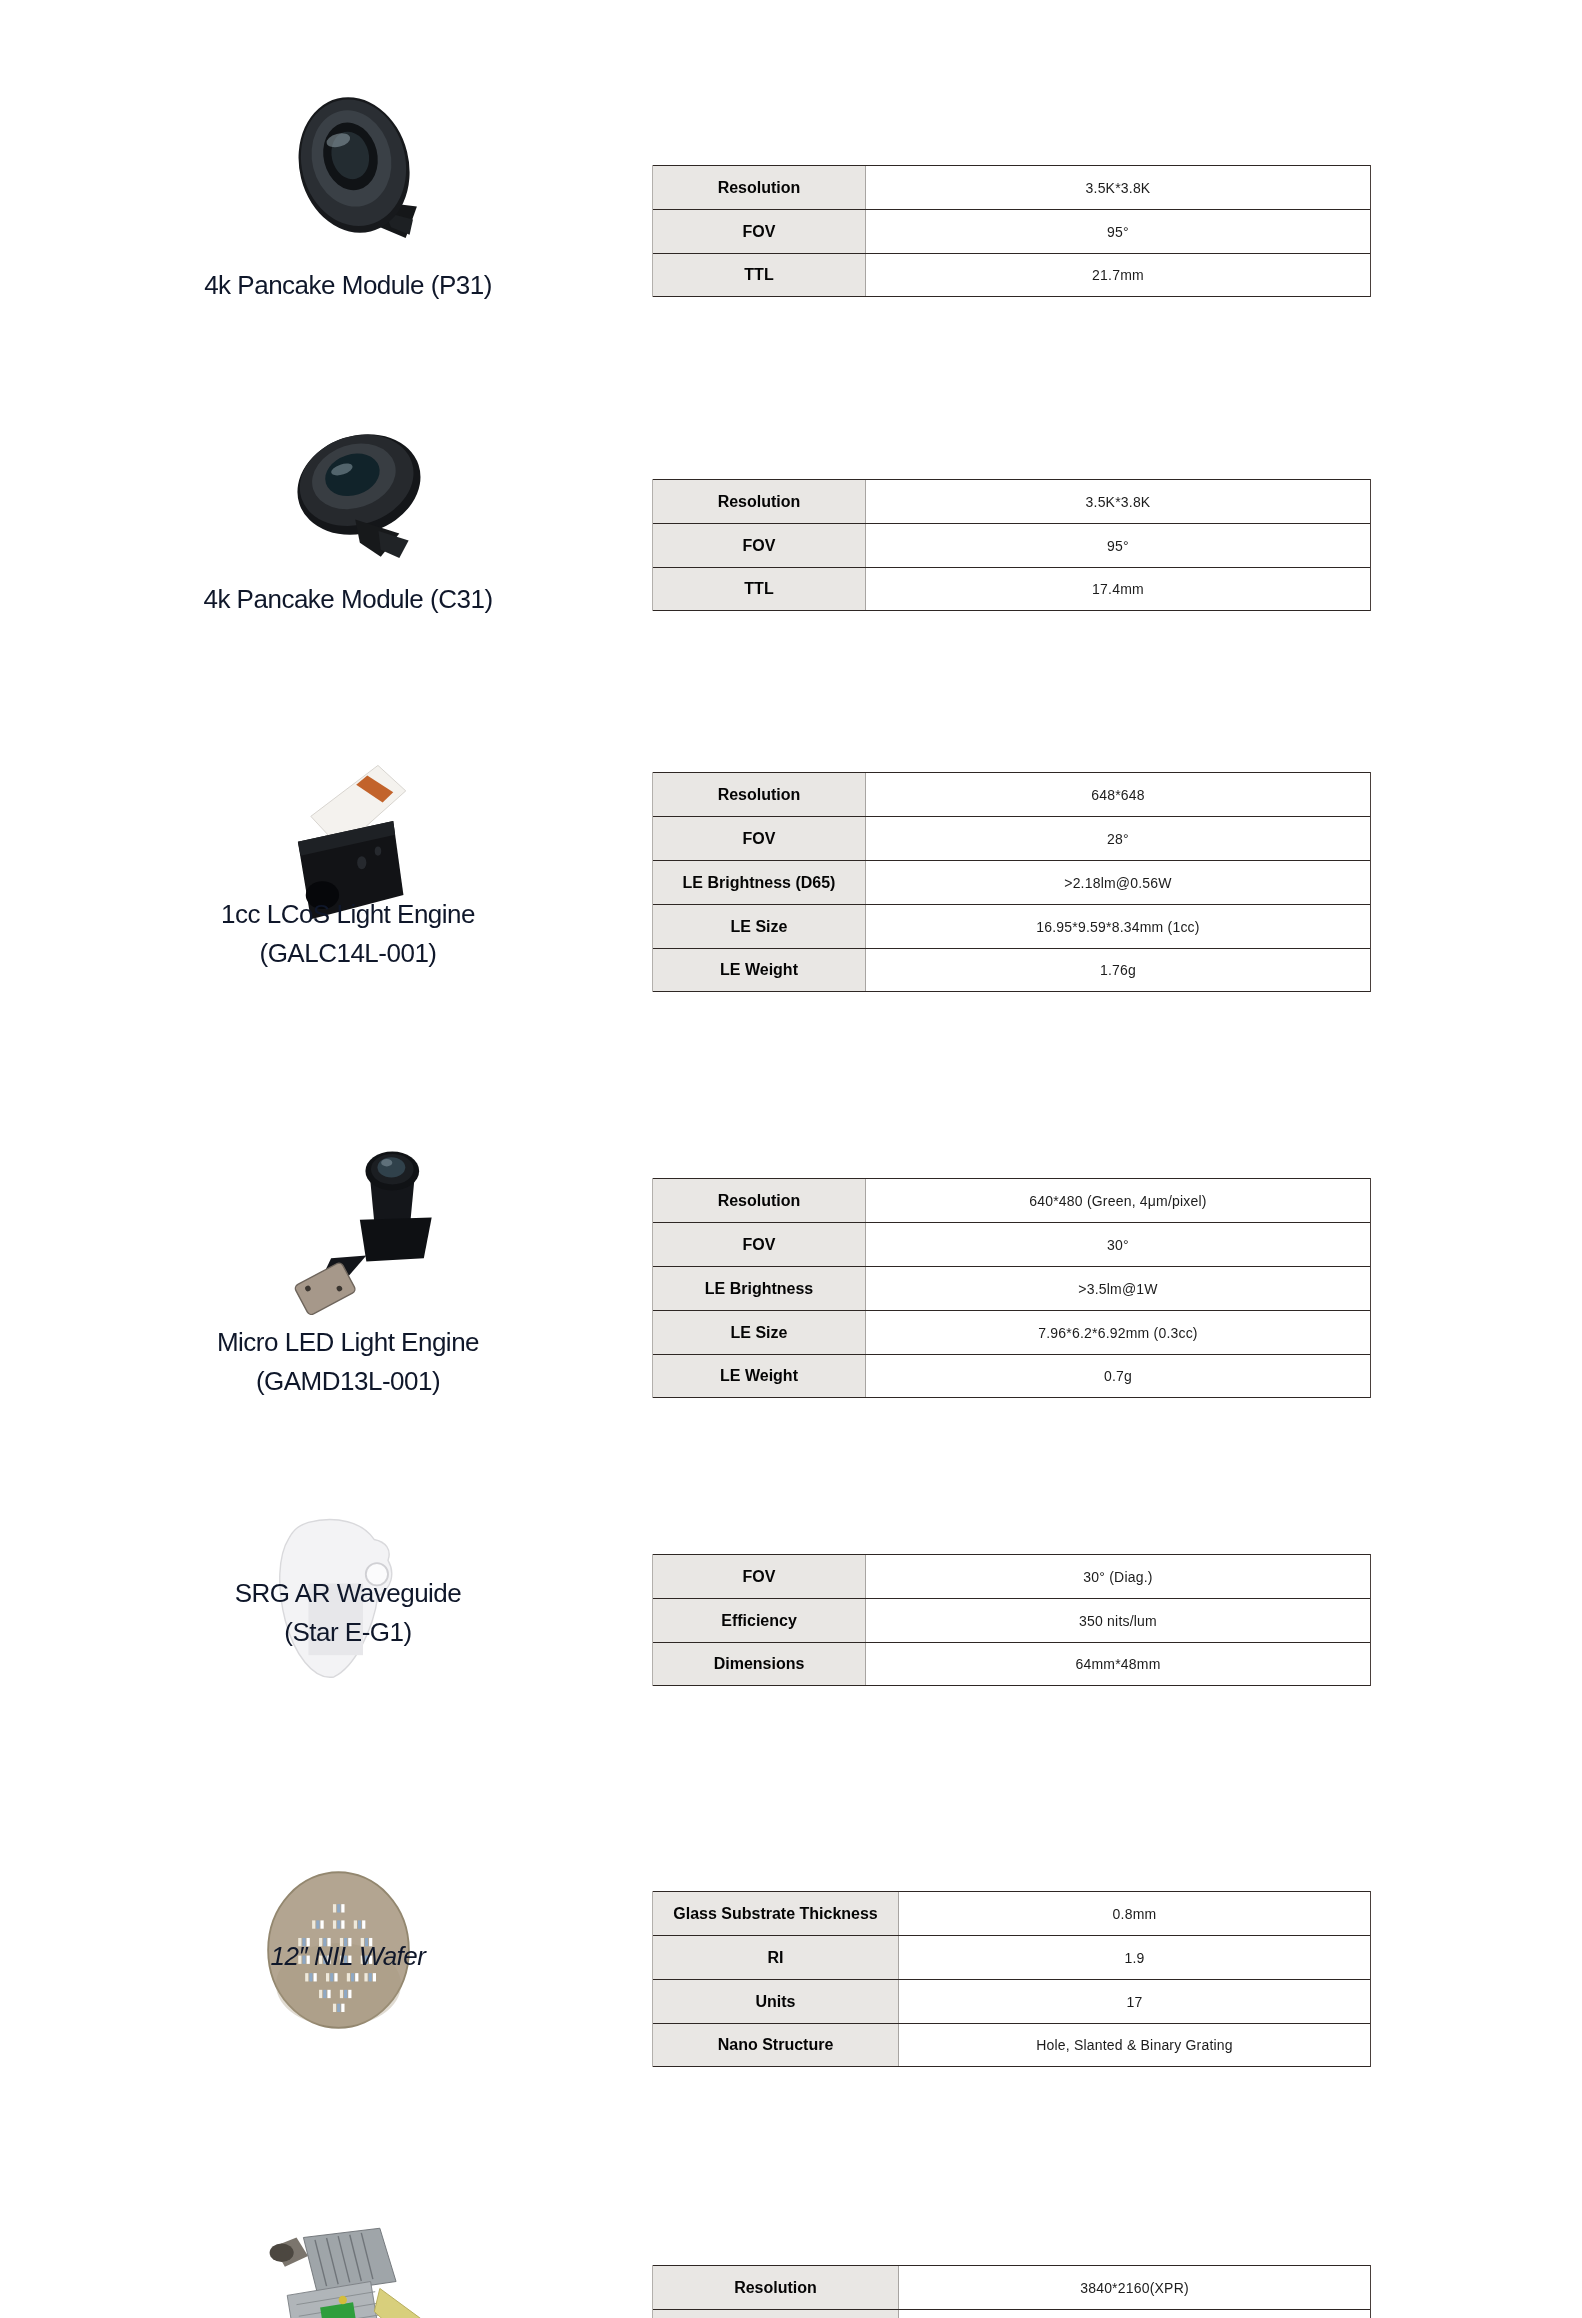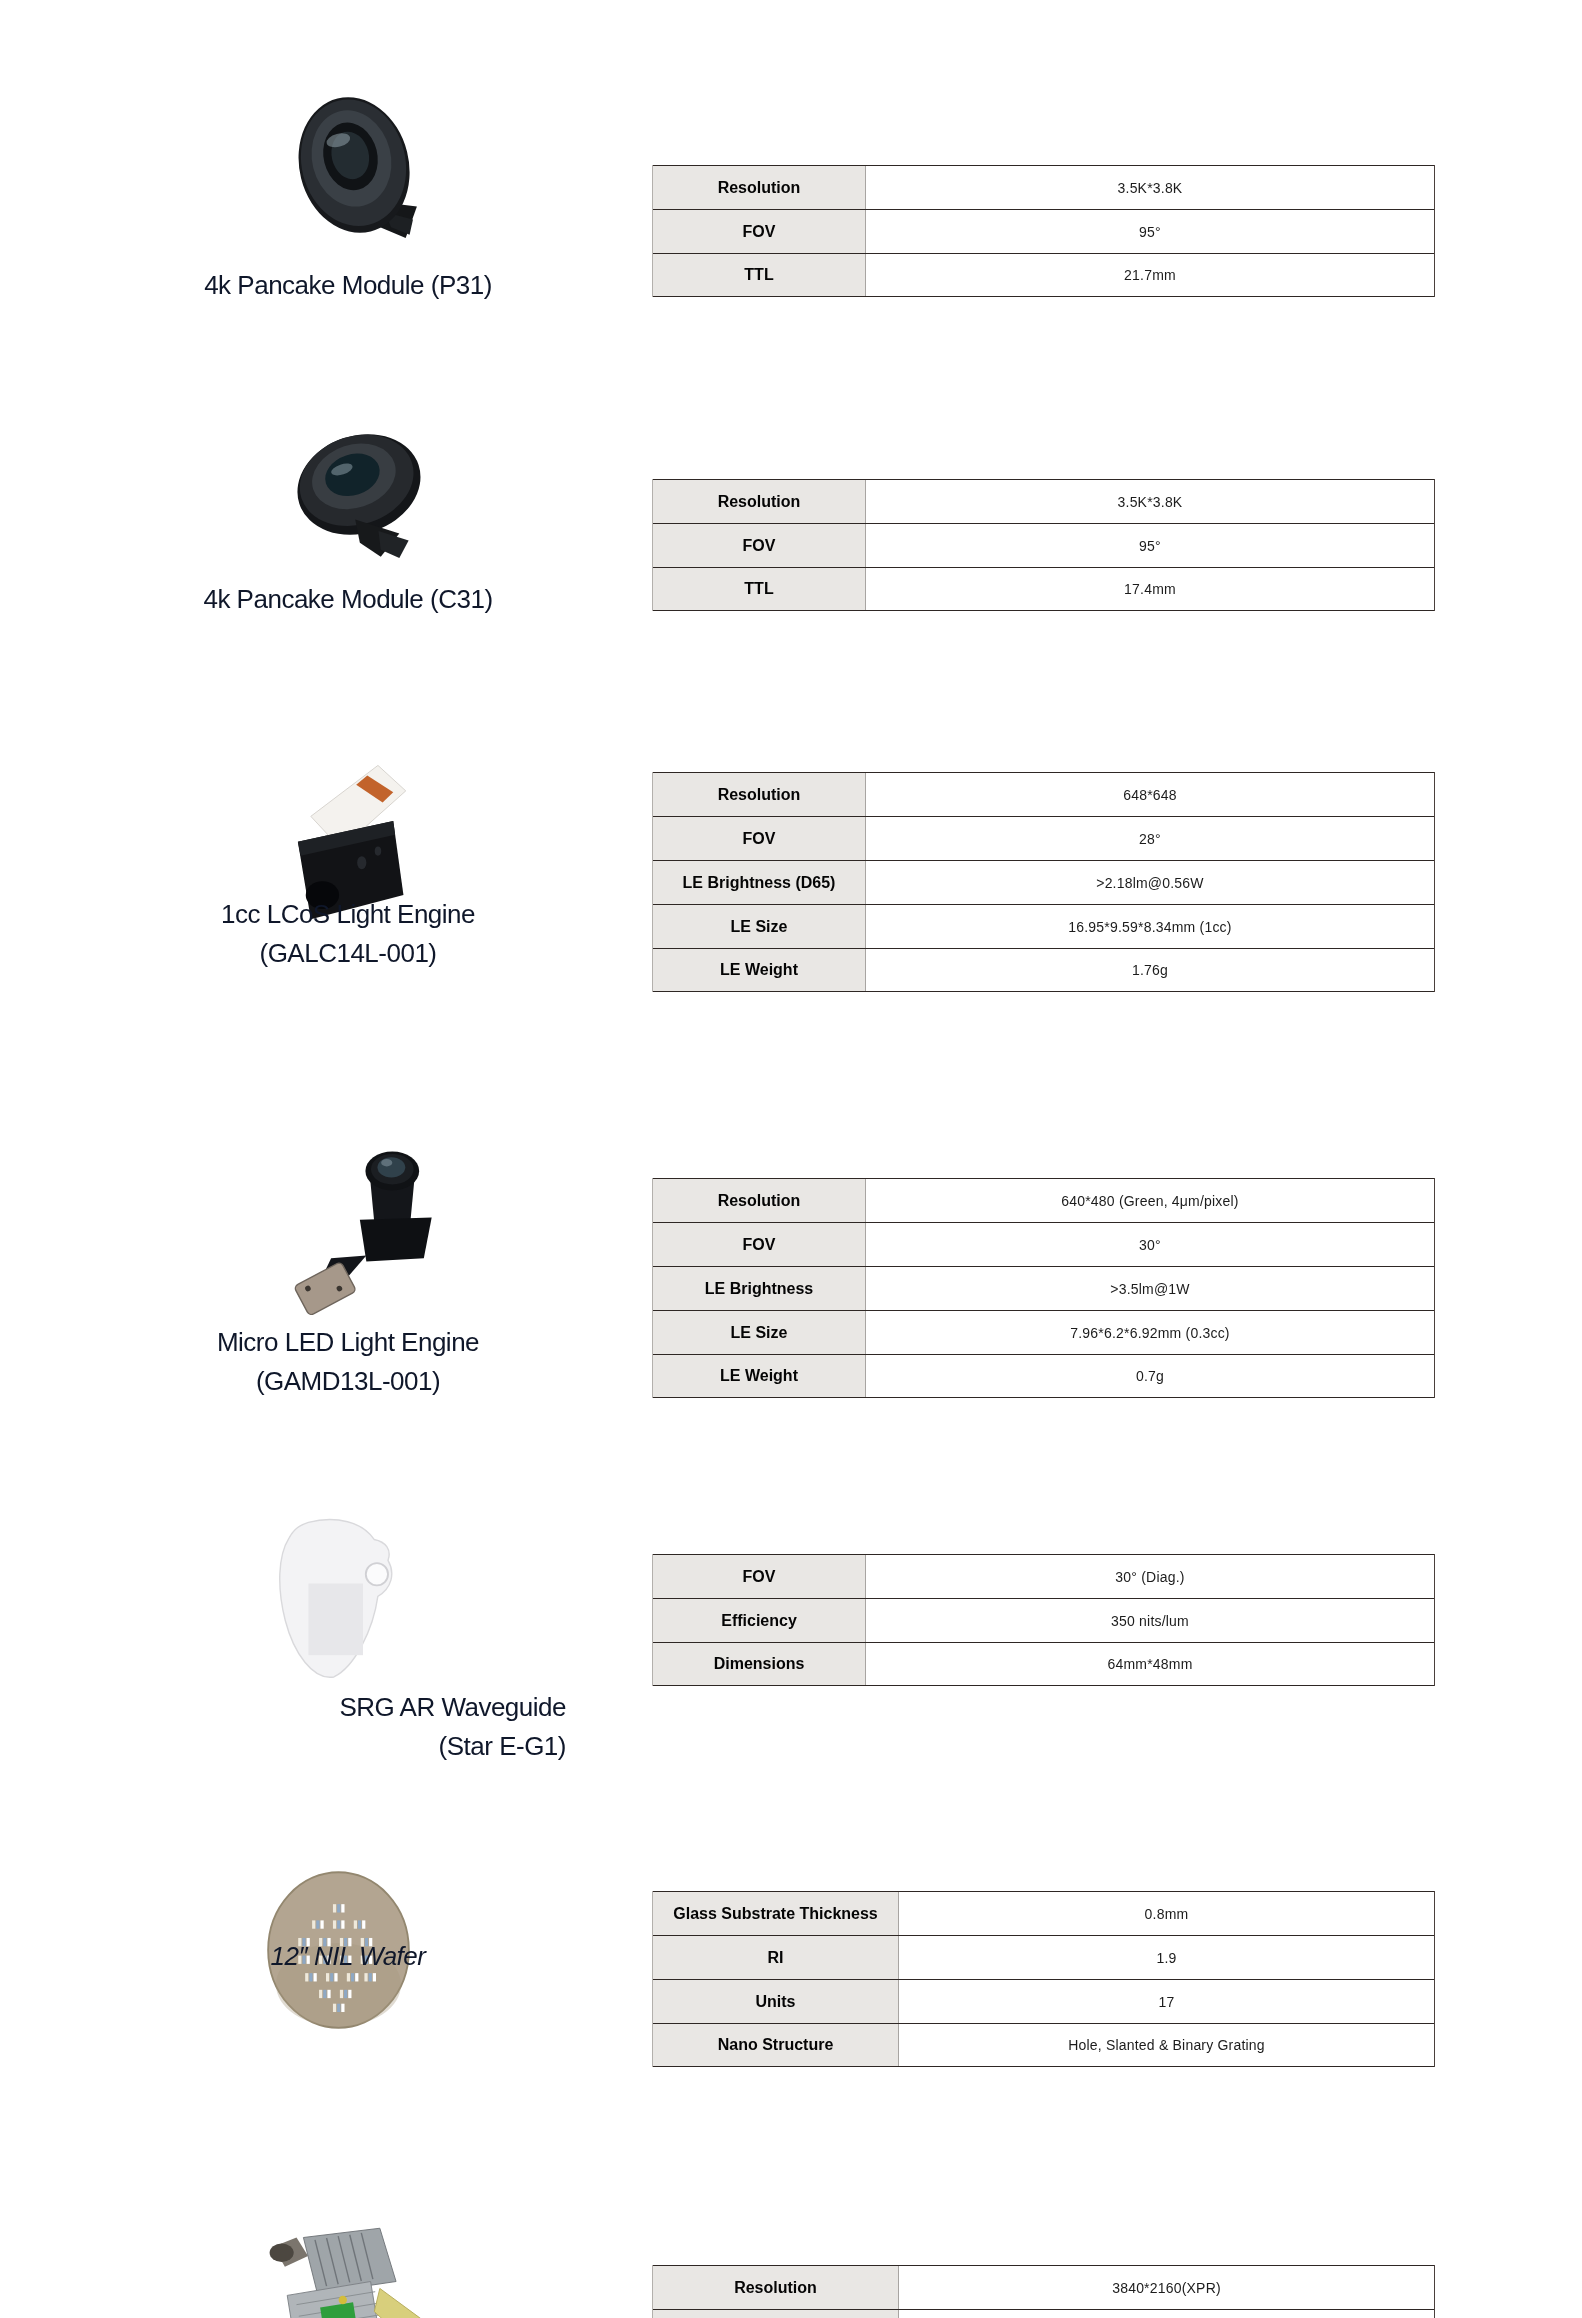--- a/index.html
+++ b/index.html
@@ -2,21 +2,21 @@
 <html style="font-size:7.4px"><head>
 <meta charset="utf-8">
 <style>
   html,body{margin:0;padding:0;background:#ffffff;}
   .sheet{position:relative;width:1583px;height:3405px;background:#ffffff;
          font-family:"Liberation Sans",sans-serif;overflow:hidden;}
   .figure{position:absolute;}
   .figure svg{display:block;width:100%;height:100%;}
   .caption{position:absolute;left:130px;width:436px;text-align:center;
            font-size:26px;line-height:39px;letter-spacing:-0.5px;color:#0f172a;}
-  .tbl{position:absolute;left:652px;width:783px;box-sizing:border-box;
+  .tbl{position:absolute;left:652px;width:719px;box-sizing:border-box;
        border-left:0.9px solid #b3b0ac;border-right:1.4px solid #4a403c;background:#fff;}
   .row{display:flex;height:44px;box-sizing:border-box;border-top:1.9px solid #2e2724;}
   .tbl .row:last-child{border-bottom:1.9px solid #2e2724;}
   .lbl{width:213px;background:#e9e7e4;border-right:0.9px solid #a8a5a2;
        display:flex;align-items:center;justify-content:center;text-align:center;
        font-weight:bold;font-size:16px;color:#050505;box-sizing:border-box;
        padding:0 4.6px;white-space:nowrap;}
   .wide .lbl{width:246px;}
   .val{flex:1;display:flex;align-items:center;justify-content:center;
        font-size:14px;color:#1c1c1c;letter-spacing:0.2px;}
@@ -179,21 +179,21 @@
   </div>
 
   <div>
     <div class="figure" style="left:239px;top:1514px;width:199px;height:169px;">
       <svg viewBox="0 0 430 365">
         <path d="M150,18 C210,2 268,18 292,55 C318,60 330,78 322,100 C338,128 330,160 300,178 C290,250 250,330 205,352 C160,360 118,300 100,230 C82,160 84,90 108,52 C120,30 132,24 150,18 Z" fill="#f3f3f5" stroke="#d9d9dc" stroke-width="3"></path>
         <rect x="150" y="150" width="118" height="155" fill="#e7e7ea"></rect>
         <circle cx="298" cy="130" r="24" fill="#fbfbfc" stroke="#d0d0d4" stroke-width="4"></circle>
       </svg>
     </div>
-    <div class="caption" style="top:1688px;text-align:right;">
+    <div class="caption" style="top:1574px;">
       <div>SRG AR Waveguide</div>
       <div>(Star E-G1)</div>
     </div>
     <div class="tbl" style="top:1554px;">
       <div class="row">
         <div class="lbl">FOV</div>
         <div class="val">30° (Diag.)</div>
       </div>
       <div class="row">
         <div class="lbl">Efficiency</div>

